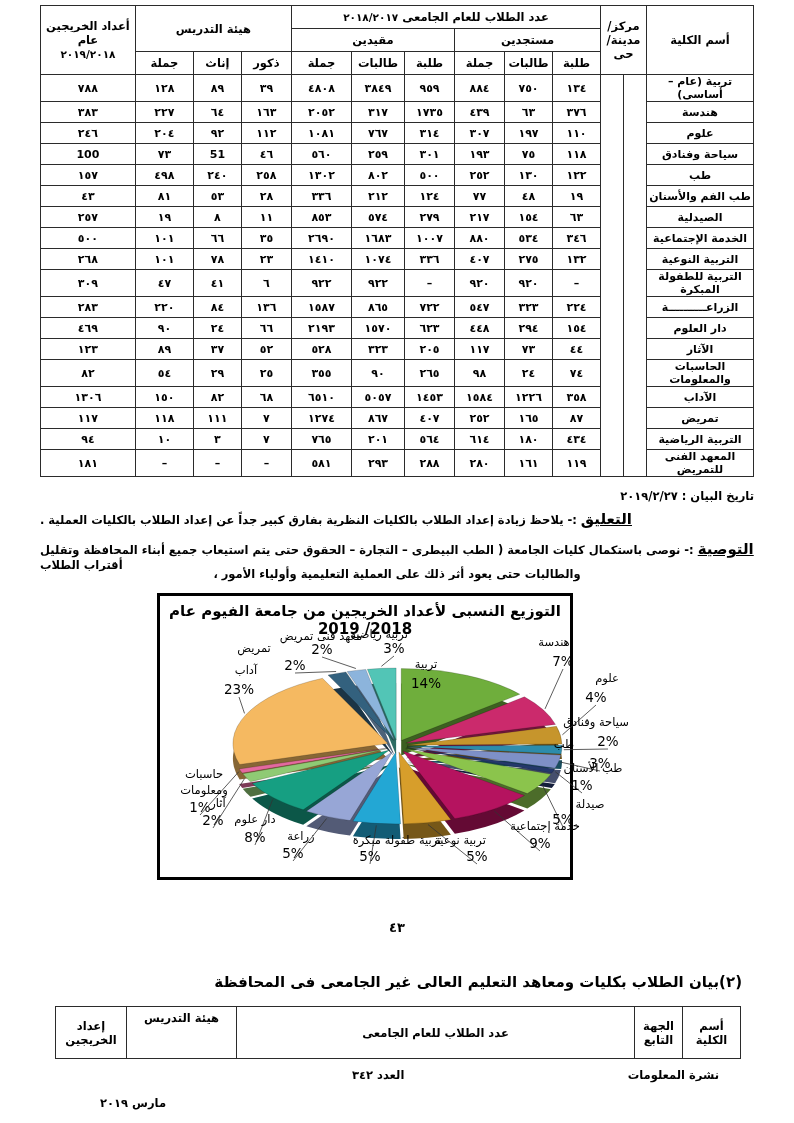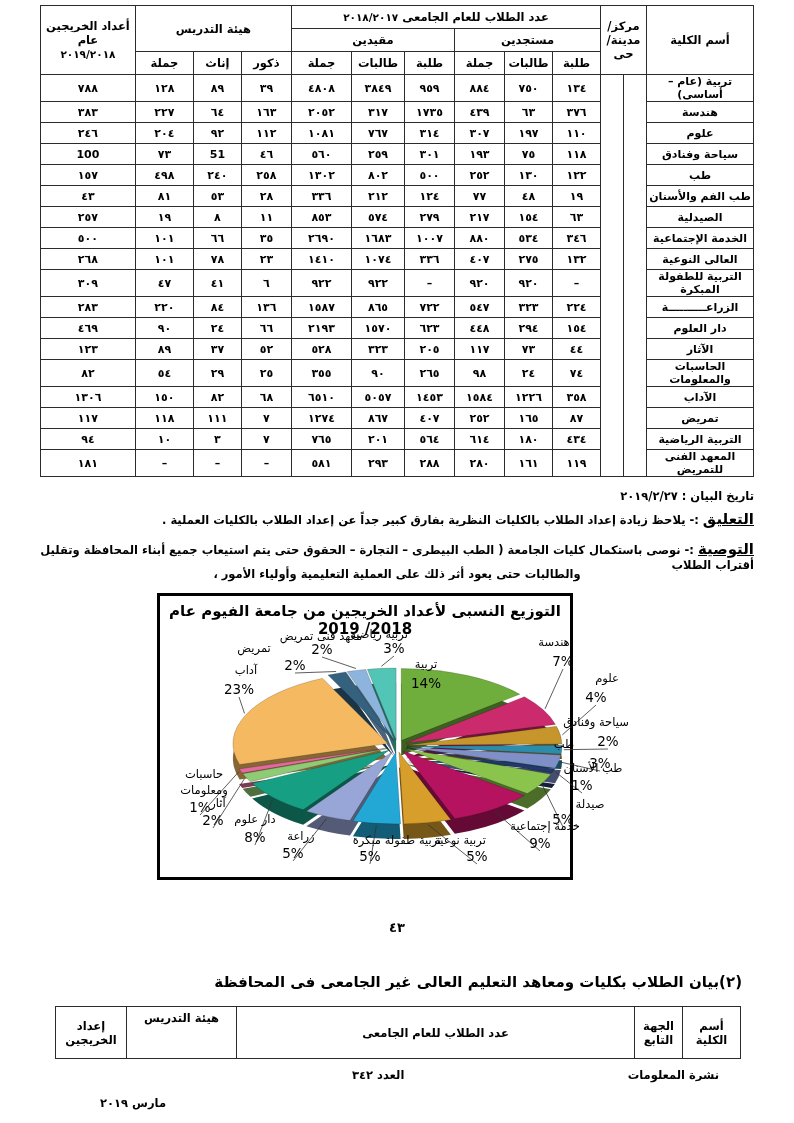--- a/index.html
+++ b/index.html
@@ -11,21 +11,21 @@
   .main-table th,.main-table td{border:1px solid #2b2b2b;text-align:center;
       vertical-align:middle;font-weight:bold;padding:0 1px;overflow:hidden;}
   .main-table th{font-size:11.5px;height:22px;}
   .main-table td{font-size:11px;height:20px;}
   .main-table .yr{font-size:10.5px;}
   .main-table td.college{font-size:11px;margin-top:45px;}
   
   .line-row{position:absolute;right:40px;left:40px;font-size:11.5px;font-weight:bold;}
   .src-row{top:489px;display:flex;justify-content:space-between;}
   .src-row .date{margin-left:57px;}
-  .para{position:absolute;right:40px;left:40px;font-size:11.5px;font-weight:bold;text-align:right;}
+  .para{position:absolute;right:40px;left:40px;font-size:11.5px;font-weight:bold;text-align:left;}
   .kw{font-size:15px;font-weight:900;text-decoration:underline;letter-spacing:.5px;}
   .center-line{text-align:center;}
   
   .chart-frame{position:absolute;top:593px;left:157px;width:416px;height:287px;
       border:3px solid #000;box-sizing:border-box;background:#fff;}
   .chart-title{position:absolute;top:6px;right:0;left:0;text-align:center;
       font-size:15px;font-weight:bold;z-index:2;}
   .chart-frame svg{position:absolute;top:0;left:0;}
   .pie-label{font-size:11.5px;}
   .pie-pct{font-size:13.5px;}
@@ -197,21 +197,21 @@
         <td>٨٨٠</td>
         <td>١٠٠٧</td>
         <td>١٦٨٣</td>
         <td>٢٦٩٠</td>
         <td>٣٥</td>
         <td>٦٦</td>
         <td>١٠١</td>
         <td>٥٠٠</td>
       </tr>
       <tr>
-        <td class="college">العالى النوعية</td>
+        <td class="college">التربية النوعية</td>
         <td>١٣٢</td>
         <td>٢٧٥</td>
         <td>٤٠٧</td>
         <td>٣٣٦</td>
         <td>١٠٧٤</td>
         <td>١٤١٠</td>
         <td>٢٣</td>
         <td>٧٨</td>
         <td>١٠١</td>
         <td>٢٦٨</td>

